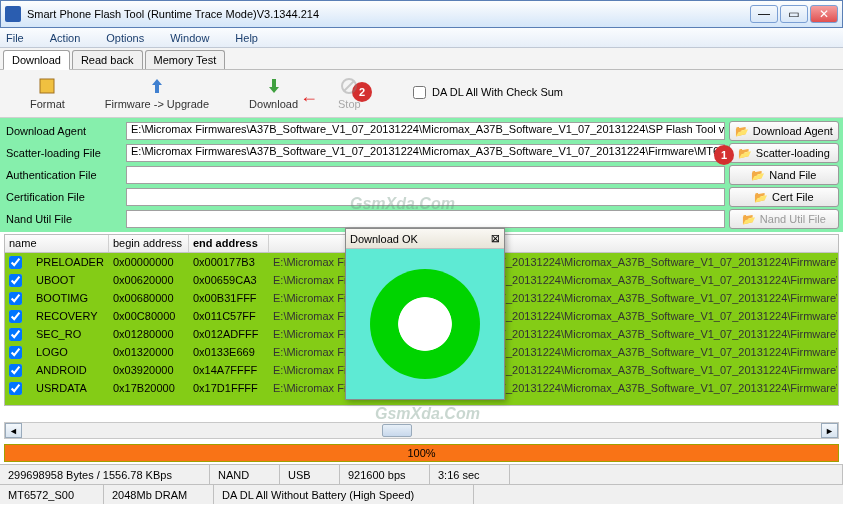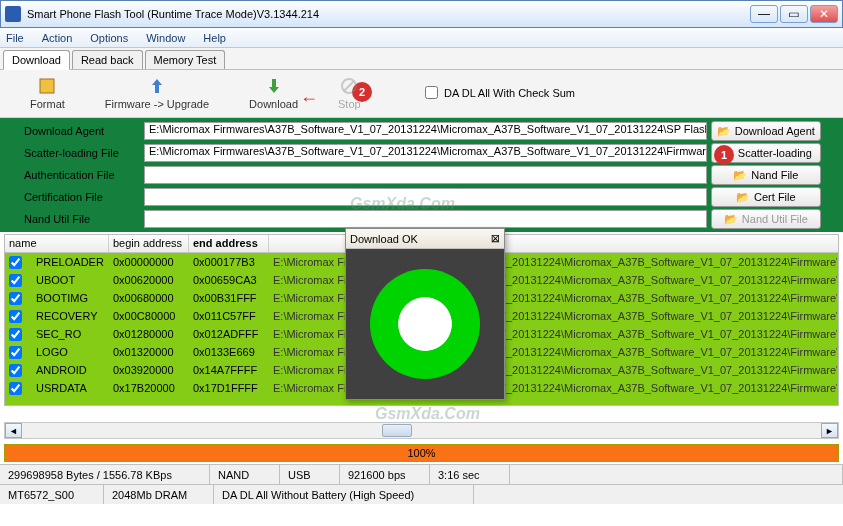--- a/index.html
+++ b/index.html
@@ -3,32 +3,32 @@
 <meta charset="utf-8">
 <style>
 * { box-sizing: border-box; margin: 0; padding: 0; font-family: Tahoma, sans-serif; font-size: 11px; }
 body { background: #fff; width: 843px; height: 526px; overflow: hidden; position: relative; }
 .titlebar { height: 28px; background: linear-gradient(#fdfefe, #e8f1fb, #d4e6f9); border: 1px solid #5a7fb5; display: flex; align-items: center; padding: 0 4px; }
 .app-icon { width: 16px; height: 16px; background: #2a5db0; margin-right: 6px; border-radius: 2px; }
 .titlebar-text { flex: 1; color: #000; }
 .win-btns { display: flex; gap: 2px; }
 .win-btn { width: 28px; height: 18px; border: 1px solid #7a9fd4; border-radius: 3px; display: flex; align-items: center; justify-content: center; font-size: 12px; background: linear-gradient(#f5f9fd, #d8e7f8); }
 .win-btn.close { background: linear-gradient(#f5a0a0, #e05050); color: #fff; }
-.menubar { height: 20px; background: linear-gradient(#fafcfe, #e6eef8); border-bottom: 1px solid #c0c8d4; display: flex; align-items: center; padding: 0 6px; gap: 18px; }
+.menubar { height: 20px; background: linear-gradient(#fafcfe, #e6eef8); border-bottom: 1px solid #c0c8d4; display: flex; align-items: center; padding: 0 6px; gap: 26px; }
 .menubar span { color: #1a3e6e; }
 .tabbar { height: 22px; background: #f4f4f4; border-bottom: 1px solid #bcbcbc; display: flex; align-items: flex-end; padding-left: 3px; }
 .tab { padding: 3px 8px; border: 1px solid #a0a0a0; border-bottom: none; background: #f0f0f0; margin-right: 2px; border-radius: 3px 3px 0 0; }
 .tab.active { background: #fff; border-bottom: 1px solid #fff; position: relative; top: 1px; }
 .toolbar { height: 48px; background: #f4f4f4; display: flex; align-items: center; padding: 0 30px; gap: 40px; border-bottom: 1px solid #d0d0d0; position: relative; }
 .tool-item { display: flex; flex-direction: column; align-items: center; gap: 3px; color: #333; }
 .tool-icon { width: 18px; height: 18px; }
 .arrow-red { position: absolute; left: 300px; top: 16px; color: #e02020; font-size: 18px; font-weight: bold; }
 .bubble { width: 20px; height: 20px; border-radius: 50%; background: #d43030; color: #fff; display: inline-flex; align-items: center; justify-content: center; font-weight: bold; font-size: 11px; position: absolute; }
-.da-check { position: absolute; left: 425px; top: 16px; display: flex; align-items: center; gap: 6px; }
-.file-section { background: #15803d; padding: 2px 22px; }
+.da-check { position: absolute; left: 413px; top: 16px; display: flex; align-items: flex-start; gap: 6px; }
+.file-section { background: #86efac; padding: 2px 4px; }
 .file-row { display: flex; align-items: center; height: 22px; gap: 4px; }
 .file-label { width: 118px; padding-left: 2px; }
 .file-input { flex: 1; height: 18px; background: #fff; border: 1px solid #a0a0a0; padding: 0 4px; overflow: hidden; white-space: nowrap; }
 .file-btn { width: 110px; height: 20px; background: linear-gradient(#fdfdfd, #e8e8e8); border: 1px solid #9a9a9a; border-radius: 3px; display: flex; align-items: center; justify-content: center; gap: 4px; }
 .file-btn.disabled { color: #999; }
 .folder-icon { color: #d4a040; }
 .table-wrap { background: #84cc16; border: 1px solid #bcbcbc; margin: 2px 4px 0 4px; height: 172px; overflow: hidden; position: relative; }
 .thead { display: flex; background: linear-gradient(#fdfdfd, #ececec); border-bottom: 1px solid #c4c4c4; height: 18px; }
 .th { border-right: 1px solid #d0d0d0; padding: 2px 4px; overflow: hidden; white-space: nowrap; }
 .th.c0 { width: 104px; } .th.c1 { width: 80px; } .th.c2 { width: 80px; font-weight: bold; } .th.c3 { flex: 1; }
@@ -38,21 +38,21 @@
 .td.c1 { width: 80px; } .td.c2 { width: 80px; } .td.c3 { flex: 1; color: #333; }
 .hscroll { position: absolute; bottom: 0; left: 4px; right: 4px; height: 17px; background: #f0f0f0; border: 1px solid #c8c8c8; display: flex; align-items: center; }
 .hscroll .track { flex: 1; position: relative; height: 100%; }
 .hscroll .thumb { position: absolute; left: 45%; width: 30px; height: 13px; top: 1px; background: linear-gradient(#e8f0f8,#c8d8ec); border: 1px solid #9ab; border-radius: 2px; }
 .hscroll .arrow { width: 17px; height: 15px; background: linear-gradient(#f4f8fc,#d8e4f0); border: 1px solid #9ab; display: flex; align-items: center; justify-content: center; font-size: 9px; }
 .progress-wrap { margin: 2px 4px; }
 .progress { height: 18px; background: #f97316; border: 1px solid #a0a000; display: flex; align-items: center; justify-content: center; color: #000; }
 .status1, .status2 { display: flex; border-top: 1px solid #c0c0c0; background: #f0f0f0; height: 20px; }
 .status-cell { border-right: 1px solid #c0c0c0; padding: 3px 8px; display: flex; align-items: center; }
 .watermark { position: absolute; color: rgba(100,140,120,0.35); font-size: 16px; font-style: italic; font-weight: bold; pointer-events: none; }
-.dialog { position: absolute; left: 345px; top: 228px; width: 160px; height: 172px; background: #404040; border: 1px solid #8a8a8a; box-shadow: 2px 2px 6px rgba(0,0,0,0.3); }
+.dialog { position: absolute; left: 345px; top: 228px; width: 160px; height: 172px; background: #5eead4; border: 1px solid #8a8a8a; box-shadow: 2px 2px 6px rgba(0,0,0,0.3); }
 .dialog-title { height: 20px; background: linear-gradient(#faf8f4,#e8e4d8); border-bottom: 1px solid #c0c0c0; display: flex; align-items: center; padding: 0 4px; }
 .dialog-title span:first-child { flex: 1; }
 .dialog-body { display: flex; align-items: center; justify-content: center; height: 150px; }
 .ring { width: 110px; height: 110px; border-radius: 50%; background: radial-gradient(circle, #fff 0 34%, #00d400 35% 100%); }
 .bubble1 { left: 714px; top: 145px; }
 input[type=checkbox] { width: 13px; height: 13px; }
 </style>
 </head>
 <body>
 

